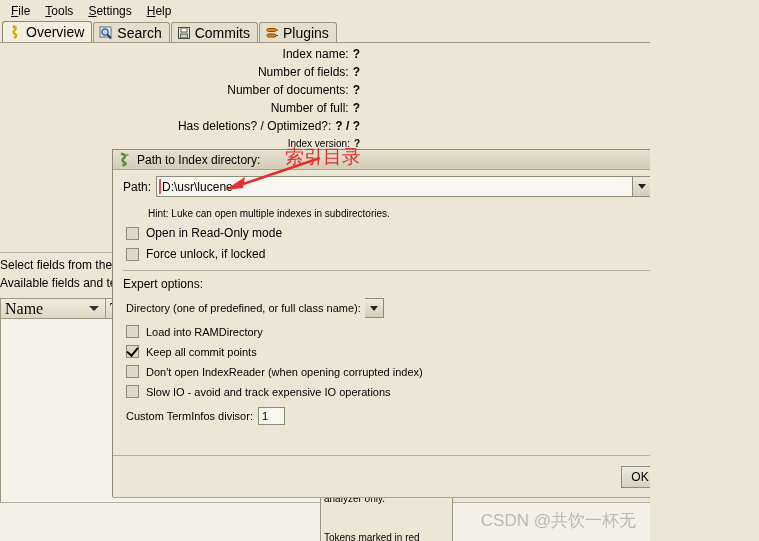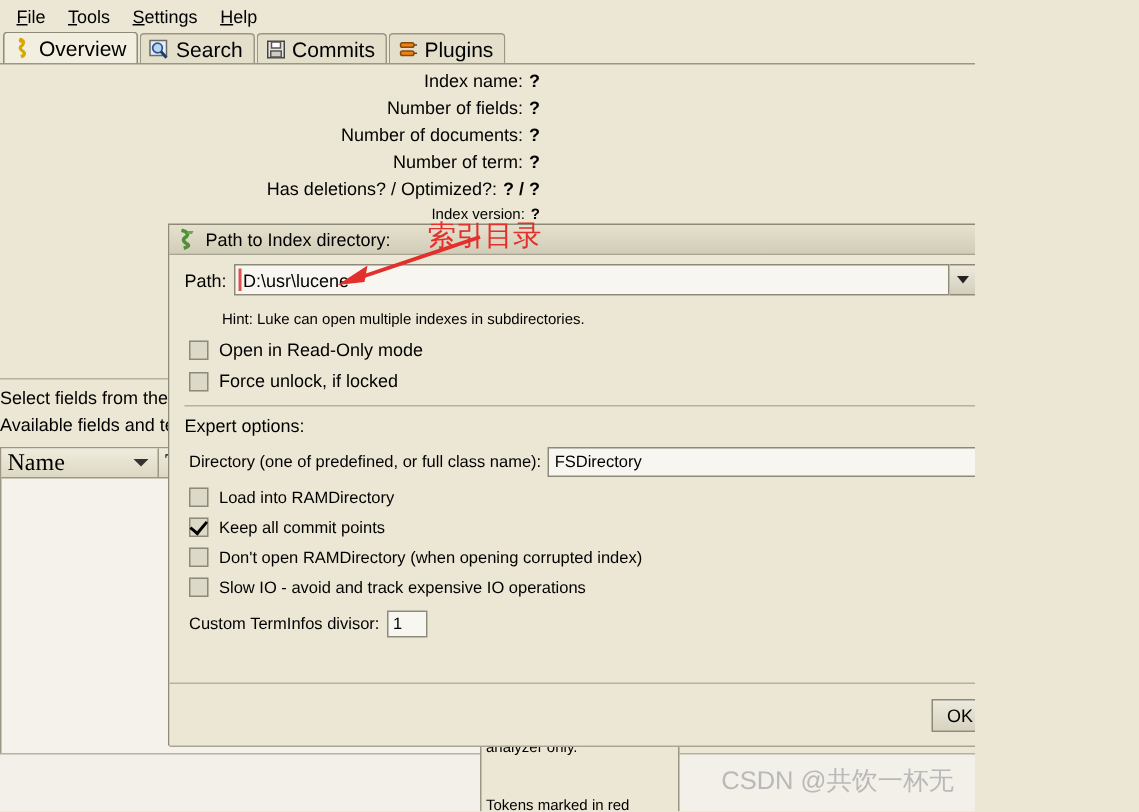--- a/index.html
+++ b/index.html
@@ -402,21 +402,21 @@
     </div>
     <div class="ov-row">
       <span class="ov-label">Number of fields:</span>
       <span class="ov-val">?</span>
     </div>
     <div class="ov-row">
       <span class="ov-label">Number of documents:</span>
       <span class="ov-val">?</span>
     </div>
     <div class="ov-row">
-      <span class="ov-label">Number of term:</span>
+      <span class="ov-label">Number of full:</span>
       <span class="ov-val">?</span>
     </div>
     <div class="ov-row">
       <span class="ov-label">Has deletions? / Optimized?:</span>
       <span class="ov-val">? / ?</span>
     </div>
     <div class="ov-row small">
       <span class="ov-label">Index version:</span>
       <span class="ov-val">?</span>
     </div>
@@ -508,39 +508,36 @@
         <span class="chk"></span>
         <span class="chk-label">Force unlock, if locked</span>
       </div>
 
       <div class="sep"></div>
 
       <div class="expert-title">Expert options:</div>
 
       <div class="dir-row">
         <span class="dir-label">Directory (one of predefined, or full class name):</span>
-        <div class="dir-combo">
-          <span class="dir-value">FSDirectory</span>
-        </div>
         <div class="combo-btn" style="height:20px;">
           <span class="caret"></span>
         </div>
       </div>
 
       <div class="chk-row small">
         <span class="chk"></span>
         <span class="chk-label">Load into RAMDirectory</span>
       </div>
       <div class="chk-row small">
         <span class="chk checked"></span>
         <span class="chk-label">Keep all commit points</span>
       </div>
       <div class="chk-row small">
         <span class="chk"></span>
-        <span class="chk-label">Don't open RAMDirectory (when opening corrupted index)</span>
+        <span class="chk-label">Don't open IndexReader (when opening corrupted index)</span>
       </div>
       <div class="chk-row small">
         <span class="chk"></span>
         <span class="chk-label">Slow IO - avoid and track expensive IO operations</span>
       </div>
 
       <div class="divisor-row">
         <span class="divisor-label">Custom TermInfos divisor:</span>
         <div class="divisor-input">1</div>
       </div>

